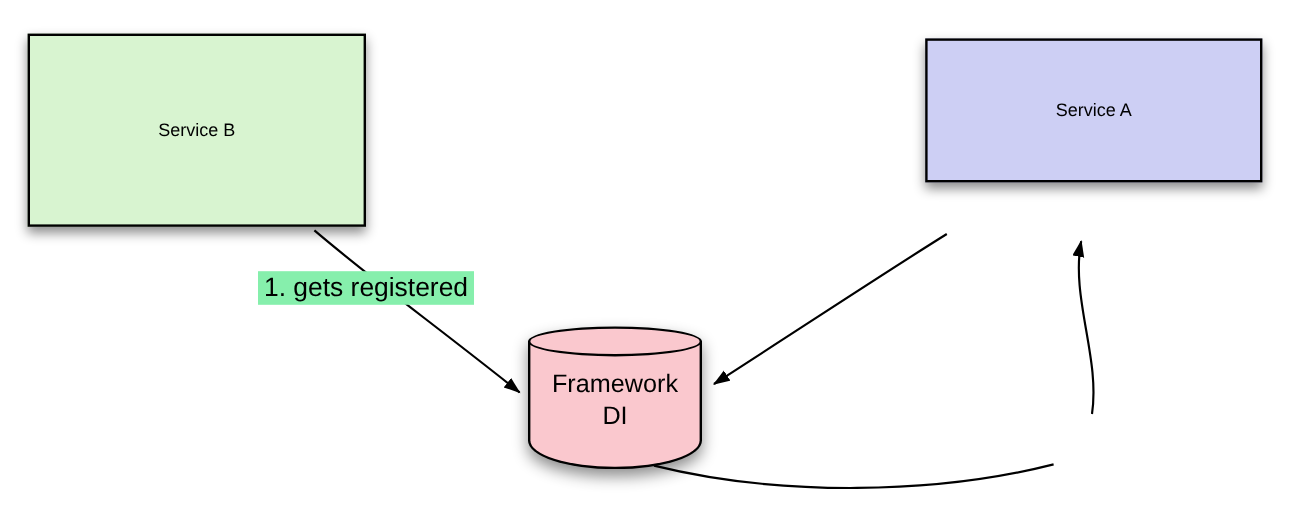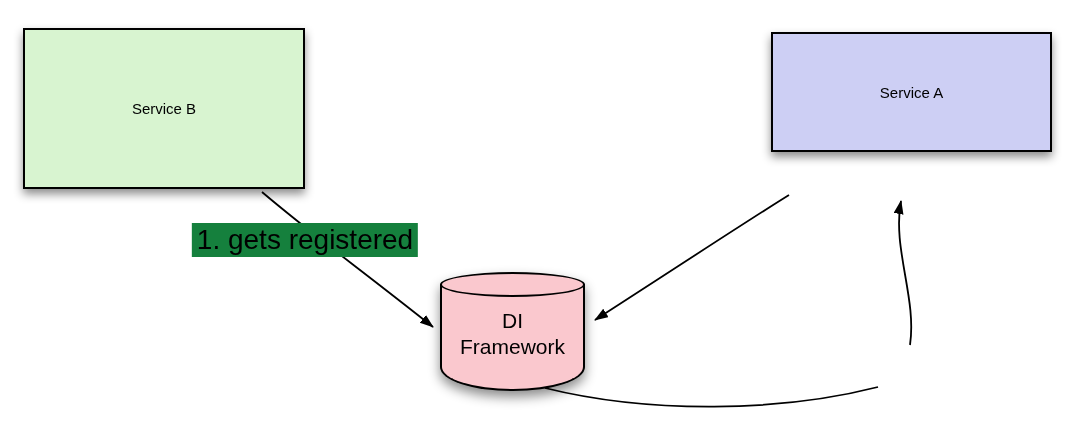--- a/index.html
+++ b/index.html
@@ -84,23 +84,23 @@
     left: 0;
     top: 0;
     width: 1079px;
     height: 443px;
     z-index: 4;
     pointer-events: none;
   }
   .edge-label {
     position: absolute;
     transform: translate(-50%, -50%);
-    background: #15803d;
+    background: #86efac;
     padding: 1px 5px;
-    font-size: 28px;
+    font-size: 22px;
     white-space: nowrap;
     z-index: 5;
   }
   .edge-label-1 { left: 305px; top: 240px; }
   .edge-label-2 { left: 721px; top: 241px; }
   .edge-label-3 { left: 923px; top: 367px; }
 </style>
 </head>
 <body>
 
@@ -111,22 +111,22 @@
   </div>
 
   <div class="node-box node-service-a" style="background-color: rgb(205, 207, 244);">
     <span>Service A</span>
   </div>
 
   <div class="cylinder">
     <div class="cyl-body" style="background-color: rgb(250, 200, 206);"></div>
     <div class="cyl-top" style="background-color: rgb(250, 200, 206);"></div>
     <div class="cyl-label">
+      <div>Framework</div>
       <div>DI</div>
-      <div>Framework</div>
     </div>
   </div>
 
   <svg class="arrows" viewBox="0 0 1079 443" xmlns="http://www.w3.org/2000/svg">
     <defs>
       <marker id="arrowhead" markerUnits="userSpaceOnUse" markerWidth="18" markerHeight="14" refX="13" refY="5" orient="auto">
         <path d="M0,0 L14,5 L0,10 z" fill="#000000"></path>
       </marker>
     </defs>
 

